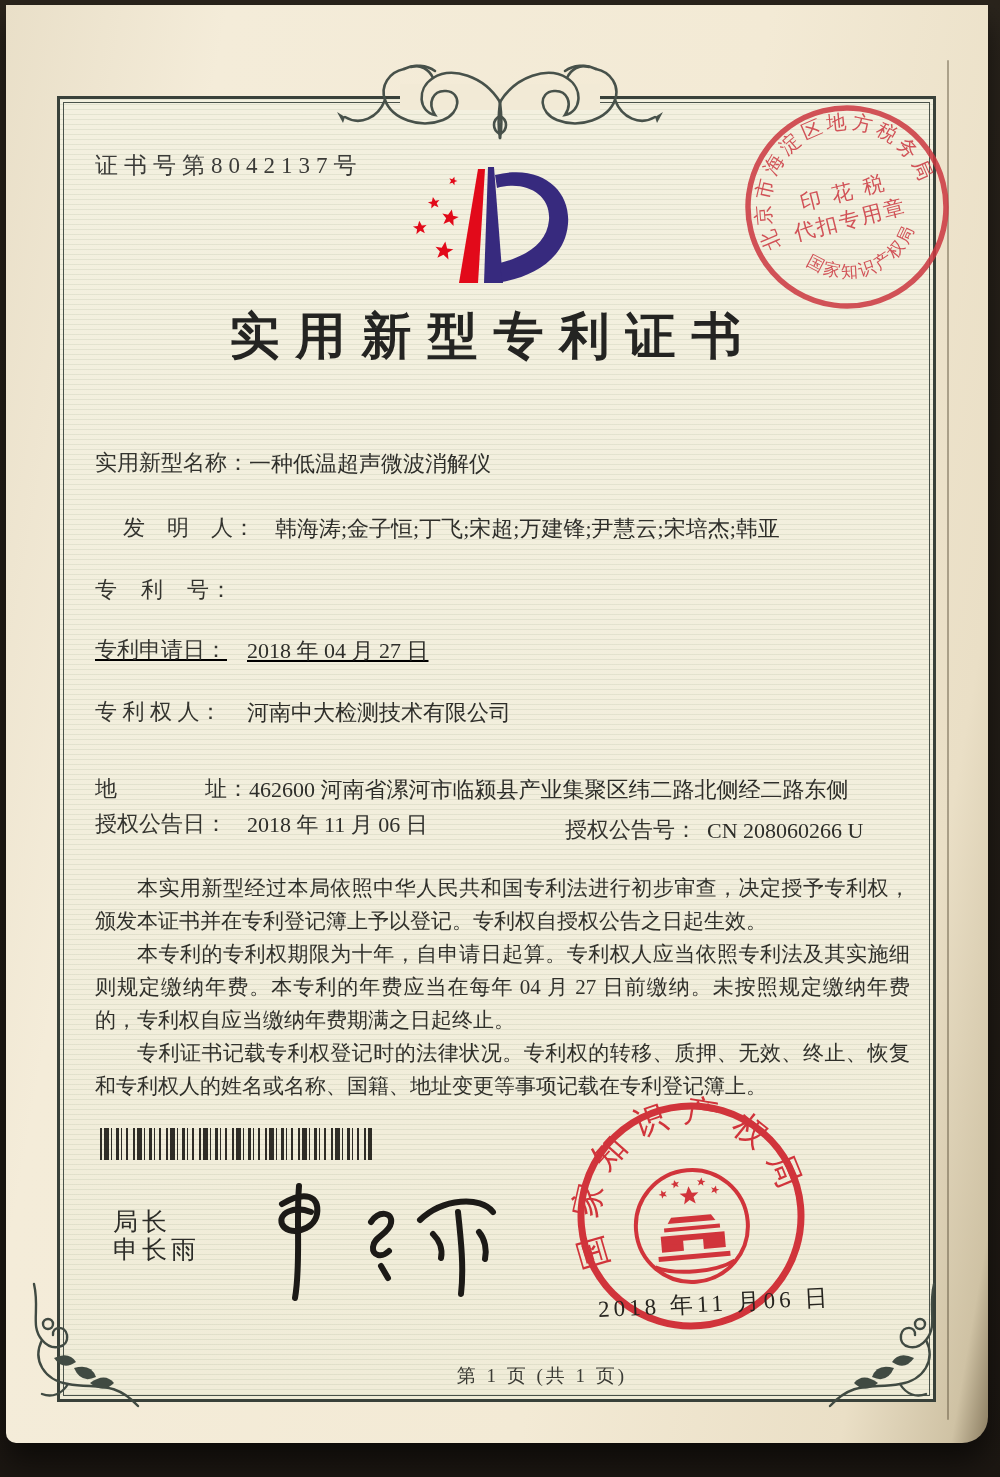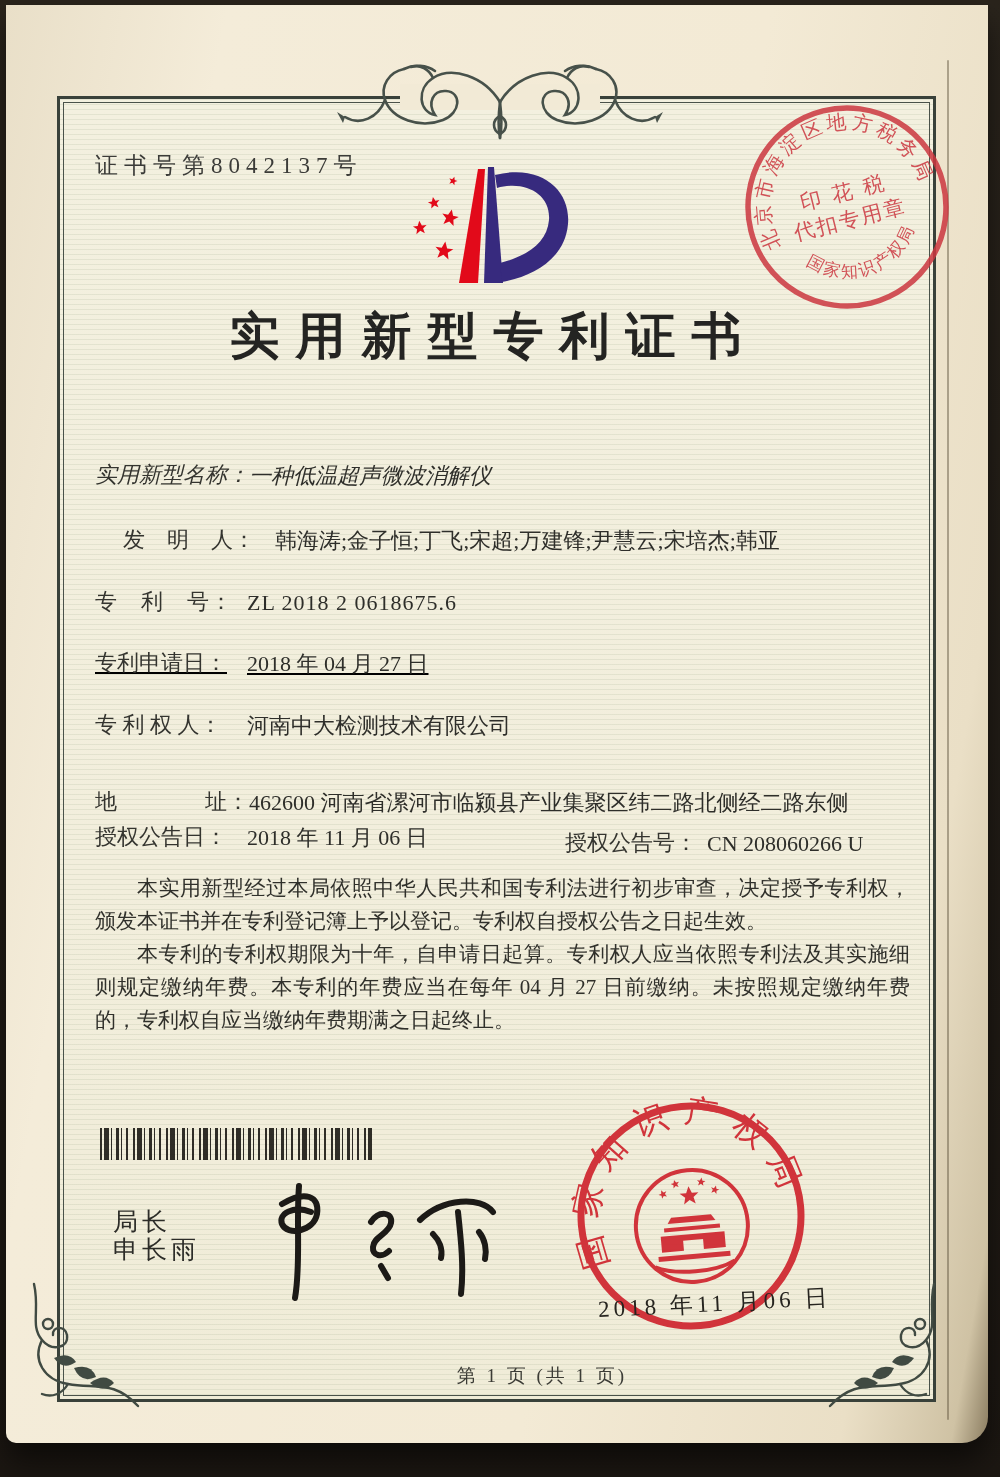--- a/index.html
+++ b/index.html
@@ -38,21 +38,21 @@
     left:95px;top:150px;font-size:23px;letter-spacing:6px;color:#3b3b38;
   }
   .title{
     left:57px;top:303px;width:873px;text-align:center;
     font-size:50px;font-weight:700;letter-spacing:16px;color:#242422;
   }
   .fields{left:95px;top:440px;width:818px;}
   .frow{position:relative;margin:0;display:flex;align-items:flex-start;}
   .frow .flabel{flex:0 0 152px;font-size:22px;color:#34342f;white-space:nowrap;}
   .frow .fvalue{font-size:22px;color:#2e2e2a;max-width:640px;line-height:31px;}
-  .r-name{margin-top:20px;font-style:italic;}
+  .r-name{margin-top:8px;}
   .r-inventors{margin-top:34px;margin-left:28px;}
   .r-patentno{margin-top:31px;letter-spacing:1px;font-family:Liberation Serif, serif;}
   .r-filing{margin-top:30px;text-decoration:underline;}
   .r-patentee{margin-top:31px;}
   .r-address{margin-top:46px;}
   .r-grant{margin-top:4px;}
   .grant-no-pair{position:absolute;left:470px;top:6px;display:flex;}
   .grant-no-pair .flabel{flex:0 0 142px;}
   .paras{left:95px;top:872px;width:815px;}
   .paras p{
@@ -187,21 +187,20 @@
     <div class="frow r-name">
       <span class="flabel">实用新型名称：</span>
       <span class="fvalue">一种低温超声微波消解仪</span>
     </div>
     <div class="frow r-inventors">
       <span class="flabel">发　明　人：</span>
       <span class="fvalue">韩海涛;金子恒;丁飞;宋超;万建锋;尹慧云;宋培杰;韩亚</span>
     </div>
     <div class="frow r-patentno">
       <span class="flabel">专　利　号：</span>
-      <span class="fvalue">ZL 2018 2 0618675.6</span>
     </div>
     <div class="frow r-filing">
       <span class="flabel">专利申请日：</span>
       <span class="fvalue">2018 年 04 月 27 日</span>
     </div>
     <div class="frow r-patentee">
       <span class="flabel">专 利 权 人：</span>
       <span class="fvalue">河南中大检测技术有限公司</span>
     </div>
     <div class="frow r-address">
@@ -214,20 +213,21 @@
       <span class="grant-no-pair">
         <span class="flabel">授权公告号：</span>
         <span class="fvalue">CN 208060266 U</span>
       </span>
     </div>
   </div>
 
   <div class="abs paras">
     <p>本实用新型经过本局依照中华人民共和国专利法进行初步审查，决定授予专利权，颁发本证书并在专利登记簿上予以登记。专利权自授权公告之日起生效。</p>
     <p>本专利的专利权期限为十年，自申请日起算。专利权人应当依照专利法及其实施细则规定缴纳年费。本专利的年费应当在每年 04 月 27 日前缴纳。未按照规定缴纳年费的，专利权自应当缴纳年费期满之日起终止。</p>
+    <p>专利证书记载专利权登记时的法律状况。专利权的转移、质押、无效、终止、恢复和专利权人的姓名或名称、国籍、地址变更等事项记载在专利登记簿上。</p>
   </div>
 
   <div class="abs barcode"></div>
 
   <div class="abs director-title">局长</div>
   <div class="abs director-name">申长雨</div>
 
   <svg class="abs sig-svg" width="260" height="135" viewBox="0 0 260 135">
     <g stroke="#1c1a17" stroke-width="6" fill="none" stroke-linecap="round" stroke-linejoin="round">
       <path d="M44,14 C41,52 46,92 40,126"></path>

